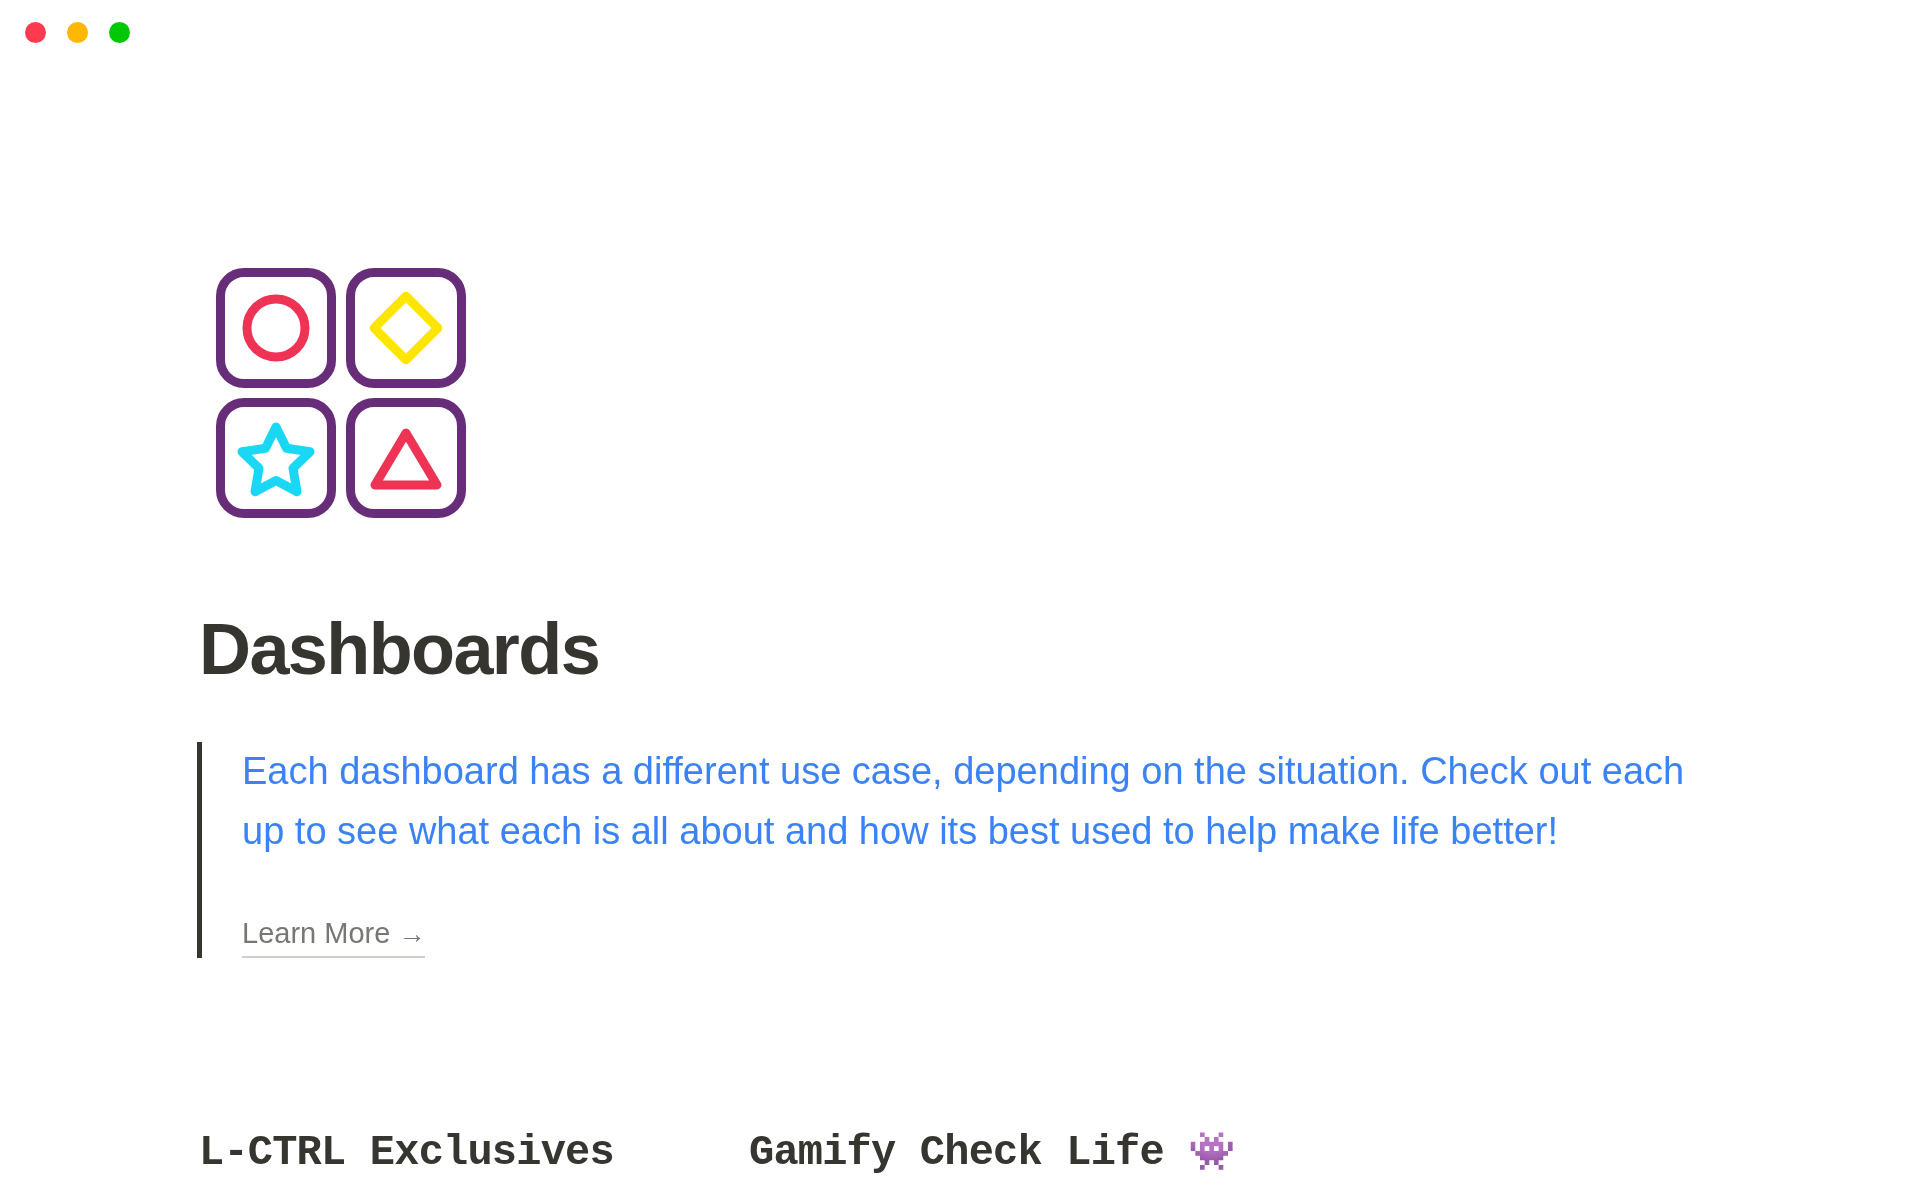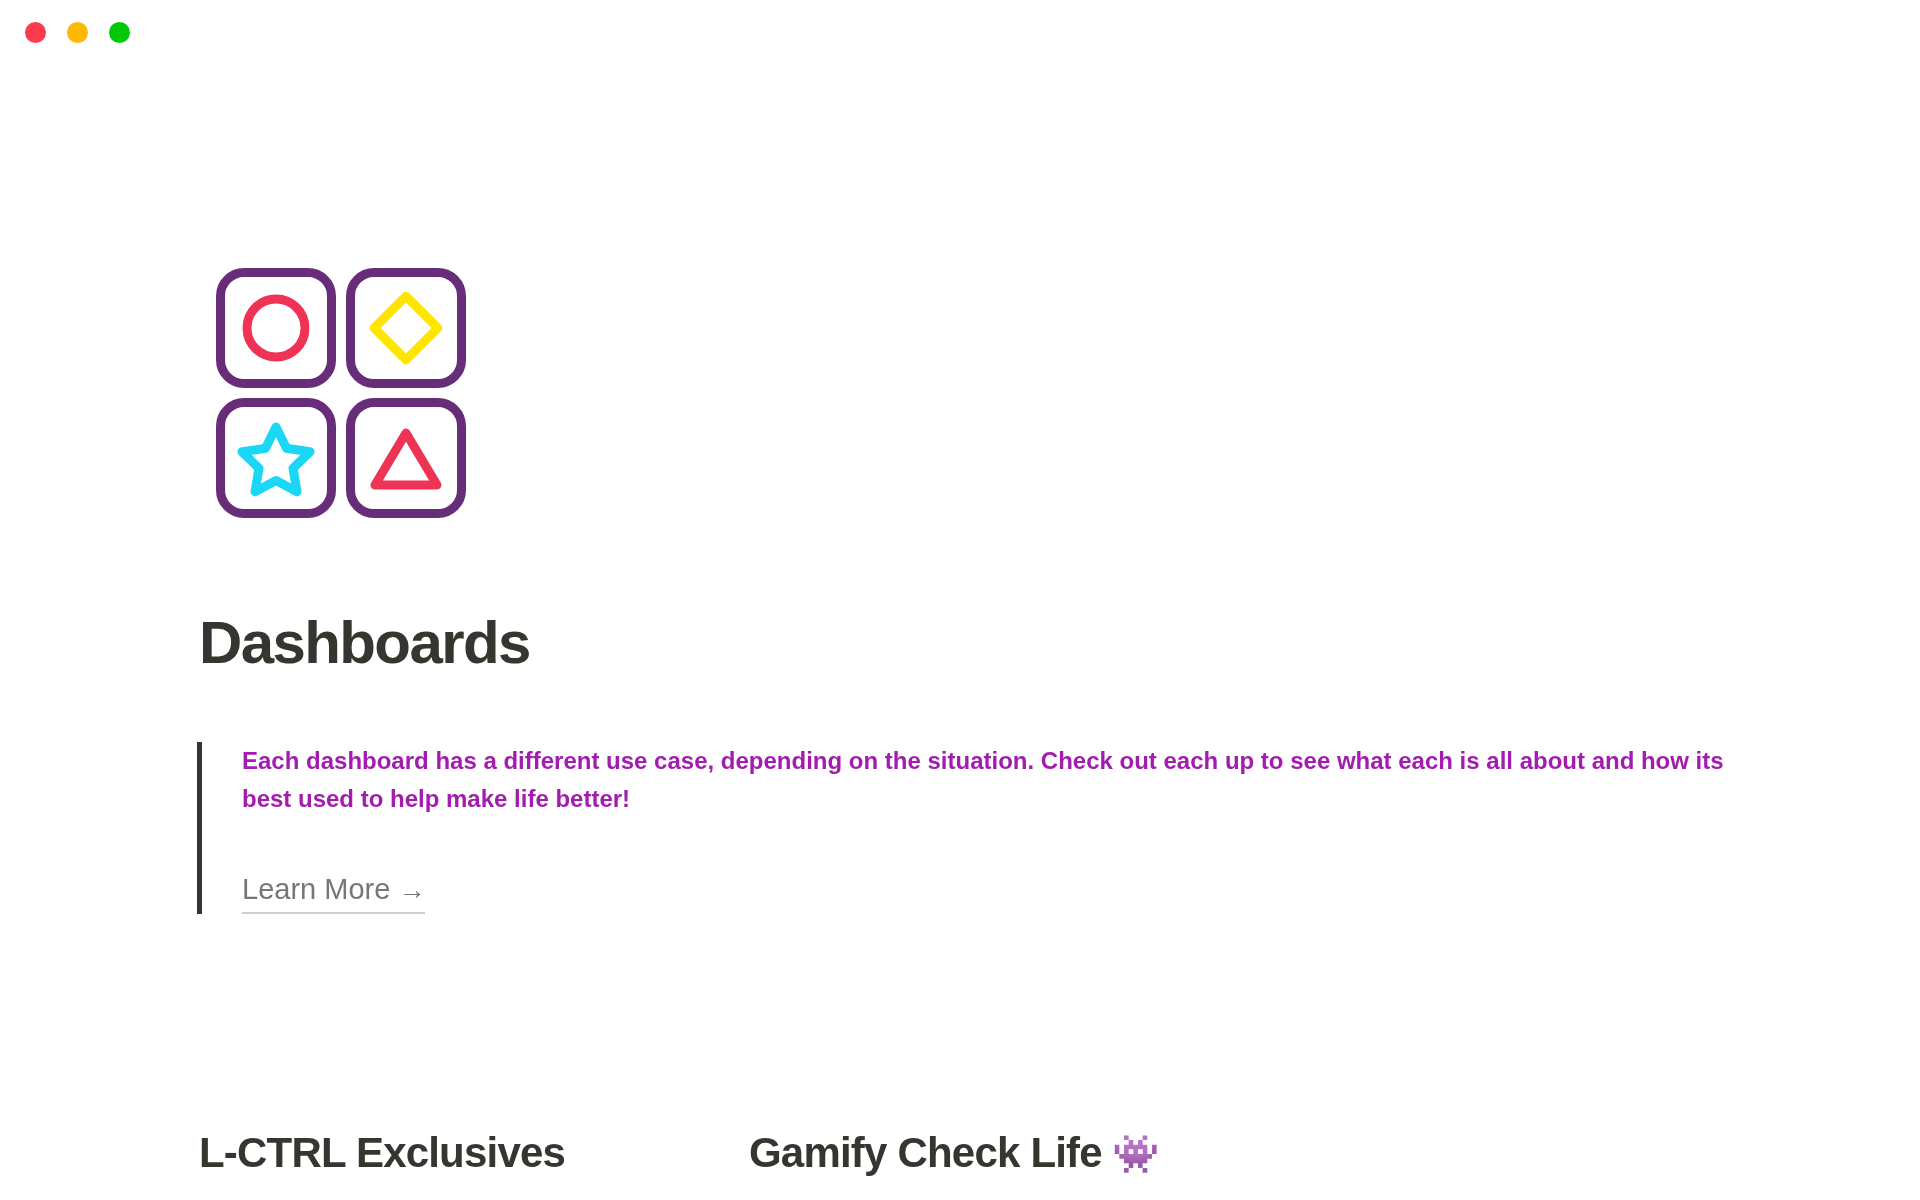--- a/index.html
+++ b/index.html
@@ -70,42 +70,42 @@
     align-items: center;
     justify-content: center;
   }
   .logo-tile svg { display: block; }
 
   
   .page-title {
     position: absolute;
     top: 613px;
     left: 199px;
-    font-size: 60px;
+    font-size: 72px;
     font-weight: 700;
     letter-spacing: -1.6px;
     line-height: 1;
     color: #37352f;
     white-space: nowrap;
   }
 
   
   .callout {
     position: absolute;
     top: 742px;
     left: 197px;
     width: 1540px;
     border-left: 5px solid #37352f;
     padding-left: 40px;
   }
   .callout-text {
-    font-size: 24px;
+    font-size: 38px;
     line-height: 1.57;
-    color: #a21caf;
-    font-weight: 700;
+    color: #3b82f6;
+    font-weight: 400;
     max-width: 1490px;
   }
   .learn-more {
     display: inline-block;
     margin-top: 55px;
     font-size: 29px;
     color: #787774;
     text-decoration: none;
     border-bottom: 2px solid #cfcecb;
     padding-bottom: 5px;
@@ -122,20 +122,21 @@
     width: 1600px;
     display: flex;
   }
   .column-title {
     font-size: 42px;
     font-weight: 700;
     letter-spacing: -0.8px;
     color: #37352f;
     white-space: nowrap;
     line-height: 1.2;
+    font-family: Liberation Mono, monospace;
   }
   .col-1 { width: 550px; }
   .col-2 { width: 550px; }
   .col-3 { width: 500px; }
   .emoji { font-size: 38px; }
 </style>
 </head>
 <body>
 
 <div class="window-chrome">

